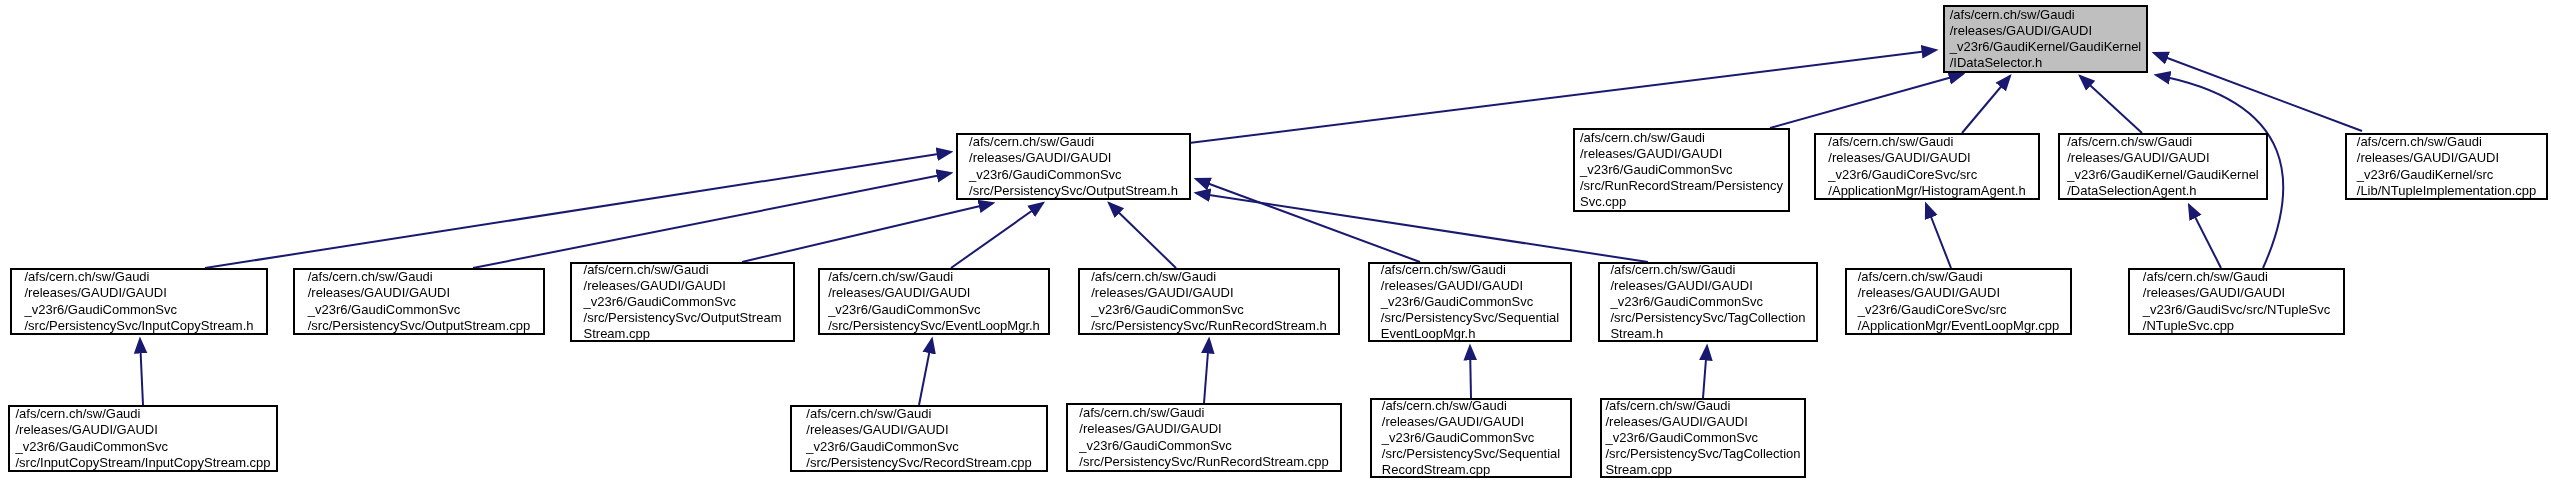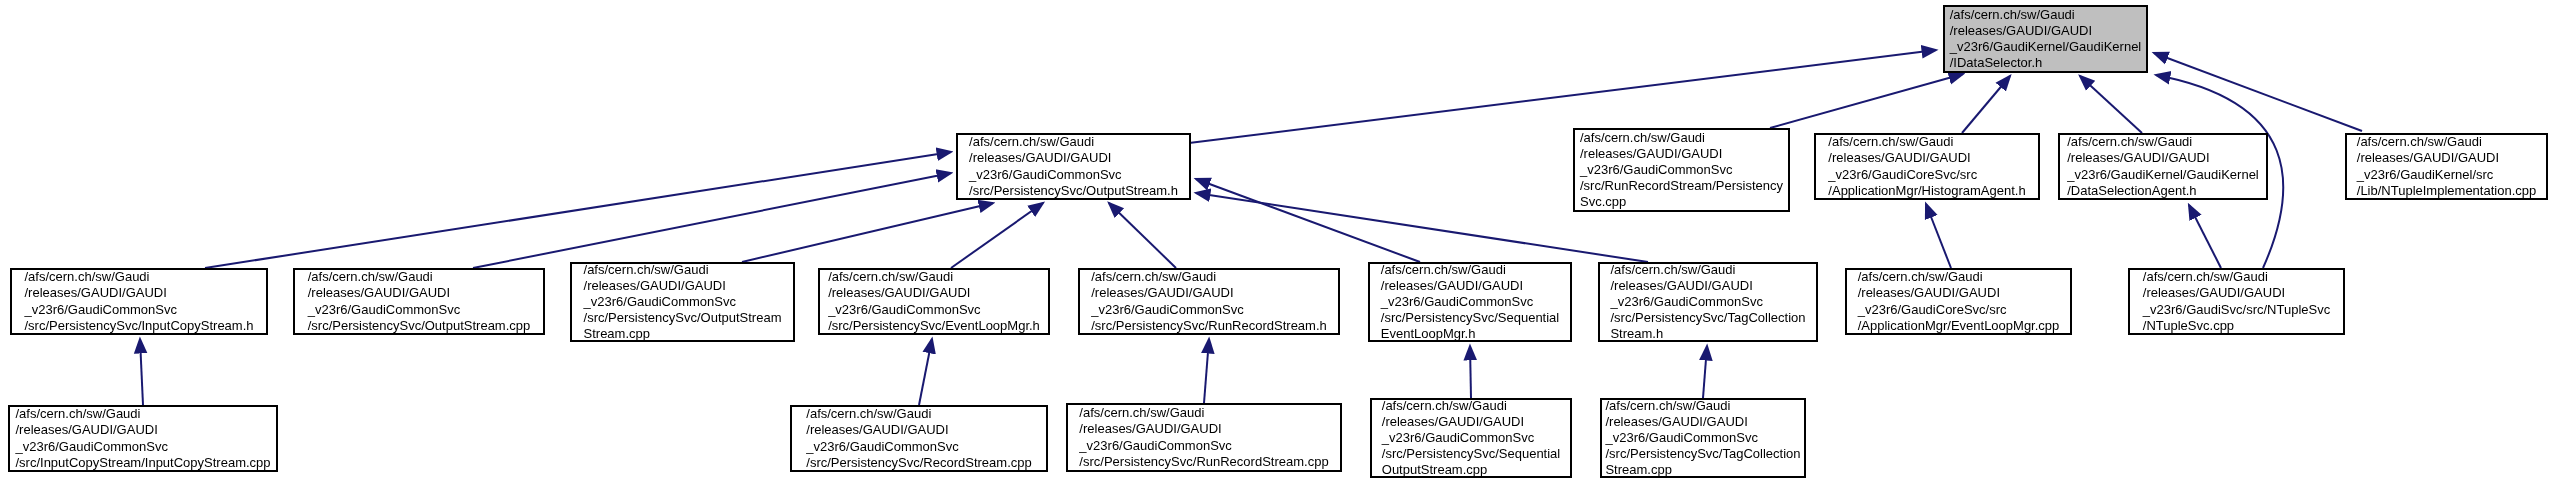--- a/index.html
+++ b/index.html
@@ -224,21 +224,21 @@
         <span class="line">_v23r6/GaudiCommonSvc</span>
         <span class="line">/src/PersistencySvc/RunRecordStream.cpp</span>
       </span>
     </div>
     <div class="node" style="left: 1370px; top: 398px; width: 202px; height: 80px; background: rgb(255, 255, 255);">
       <span class="label">
         <span class="line">/afs/cern.ch/sw/Gaudi</span>
         <span class="line">/releases/GAUDI/GAUDI</span>
         <span class="line">_v23r6/GaudiCommonSvc</span>
         <span class="line">/src/PersistencySvc/Sequential</span>
-        <span class="line c">OutputStream.cpp</span>
+        <span class="line c">RecordStream.cpp</span>
       </span>
     </div>
     <div class="node" style="left: 1600px; top: 398px; width: 206px; height: 80px; background: rgb(255, 255, 255);">
       <span class="label">
         <span class="line">/afs/cern.ch/sw/Gaudi</span>
         <span class="line">/releases/GAUDI/GAUDI</span>
         <span class="line">_v23r6/GaudiCommonSvc</span>
         <span class="line">/src/PersistencySvc/TagCollection</span>
         <span class="line c">Stream.cpp</span>
       </span>

